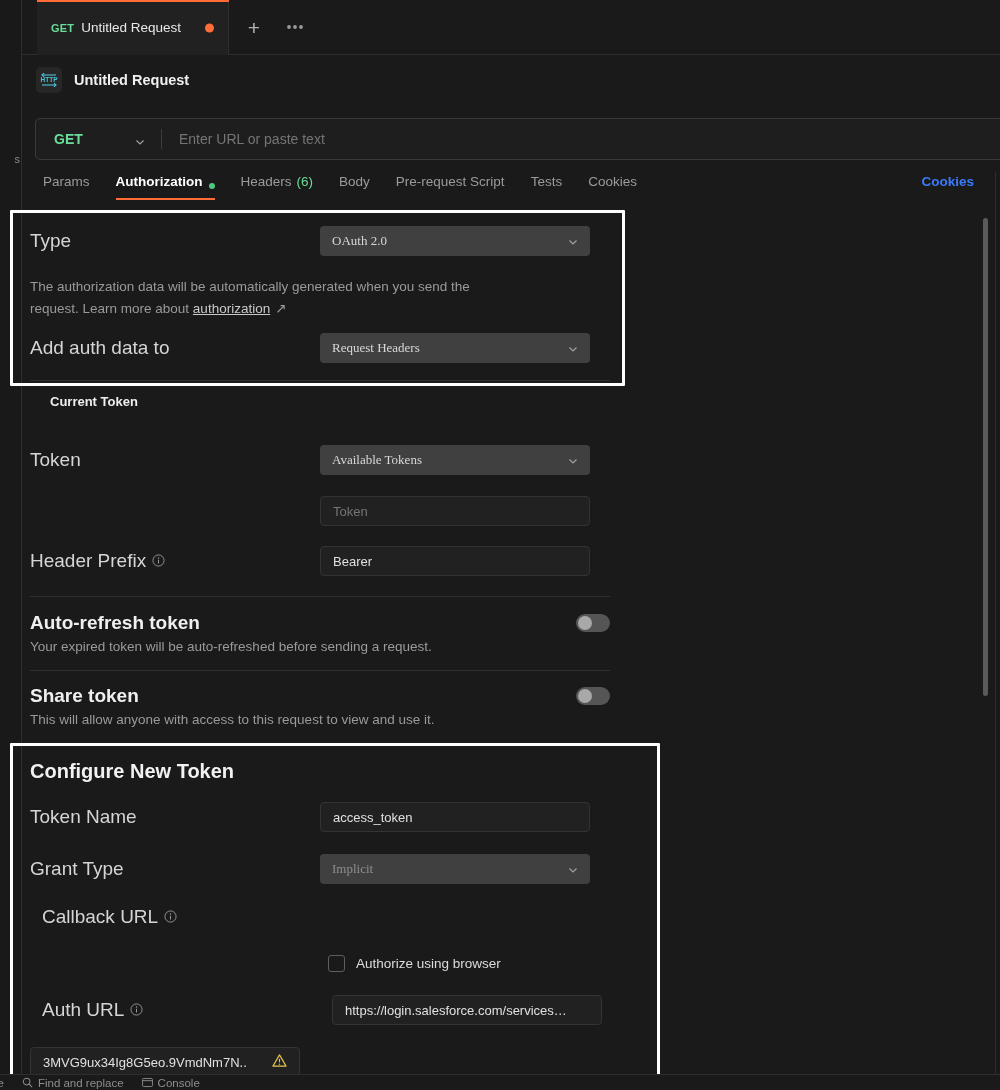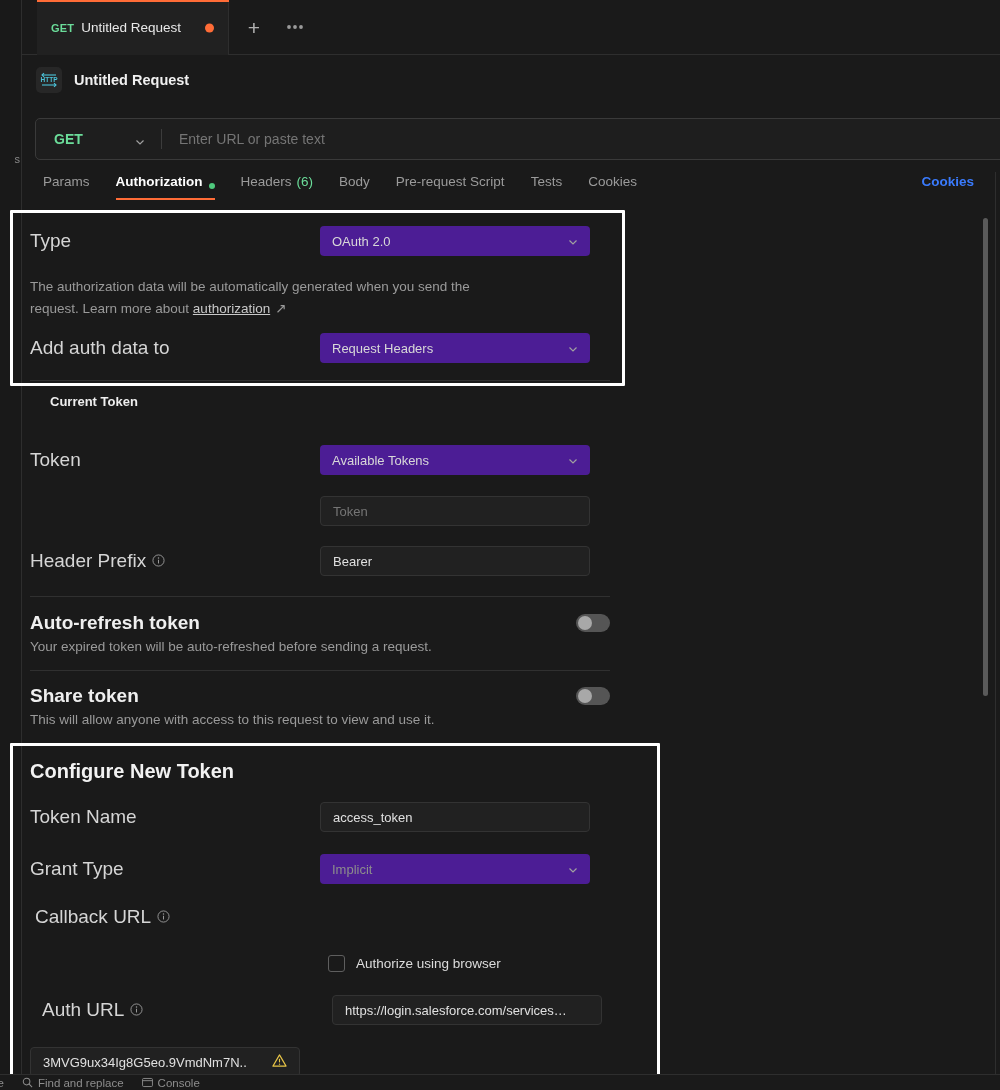--- a/index.html
+++ b/index.html
@@ -117,21 +117,21 @@
     display: flex; align-items: center;
   }
   .label.bold { font-weight: bold; color: #efefef; }
   .info-icon { margin-left: 6px; }
 
   .field {
     width: 270px; height: 30px; border-radius: 4px;
     display: flex; align-items: center; padding: 0 12px; position: relative;
     font-size: 13px;
   }
-  .field.select { background: #4c1d95; color: #d8d8d8; }
+  .field.select { background: #404040; color: #d8d8d8; font-family: Liberation Serif, serif; }
   .field.select .caret { position: absolute; right: 11px; top: 10px; }
   .field.input { background: #212121; border: 1px solid #333; color: #e0e0e0; }
   .field.input.ph { color: #6a6a6a; }
   .field.placeholder-select { color: #8d8d8d; }
 
   .desc { font-size: 13.5px; color: #9a9a9a; line-height: 22px; }
   .desc a { color: #c9c9c9; text-decoration: underline; }
 
   .section-head { font-size: 13px; font-weight: bold; color: #efefef; }
 
@@ -368,21 +368,21 @@
       <div class="field select placeholder-select">
         <span>Implicit</span>
         <span class="caret">
           <svg width="12" height="12" viewBox="0 0 12 12">
               <path d="M2.5 4.5 L6 8 L9.5 4.5" stroke="#a0a0a0" stroke-width="1.2" fill="none"></path>
             </svg>
         </span>
       </div>
     </div>
 
-    <div class="abs row" style="left:13px; top:698px; width:580px;justify-content:space-between;">
+    <div class="abs row" style="left:20px; top:698px; width:580px;justify-content:space-between;">
       <div class="label">
         <span>Callback URL</span>
         <span class="info-icon">
           <svg width="13" height="13" viewBox="0 0 14 14">
               <circle cx="7" cy="7" r="6" stroke="#9a9a9a" stroke-width="1" fill="none"></circle>
               <circle cx="7" cy="4.2" r="0.8" fill="#9a9a9a"></circle>
               <path d="M7 6.2 V10.2" stroke="#9a9a9a" stroke-width="1.1"></path>
             </svg>
         </span>
       </div>

